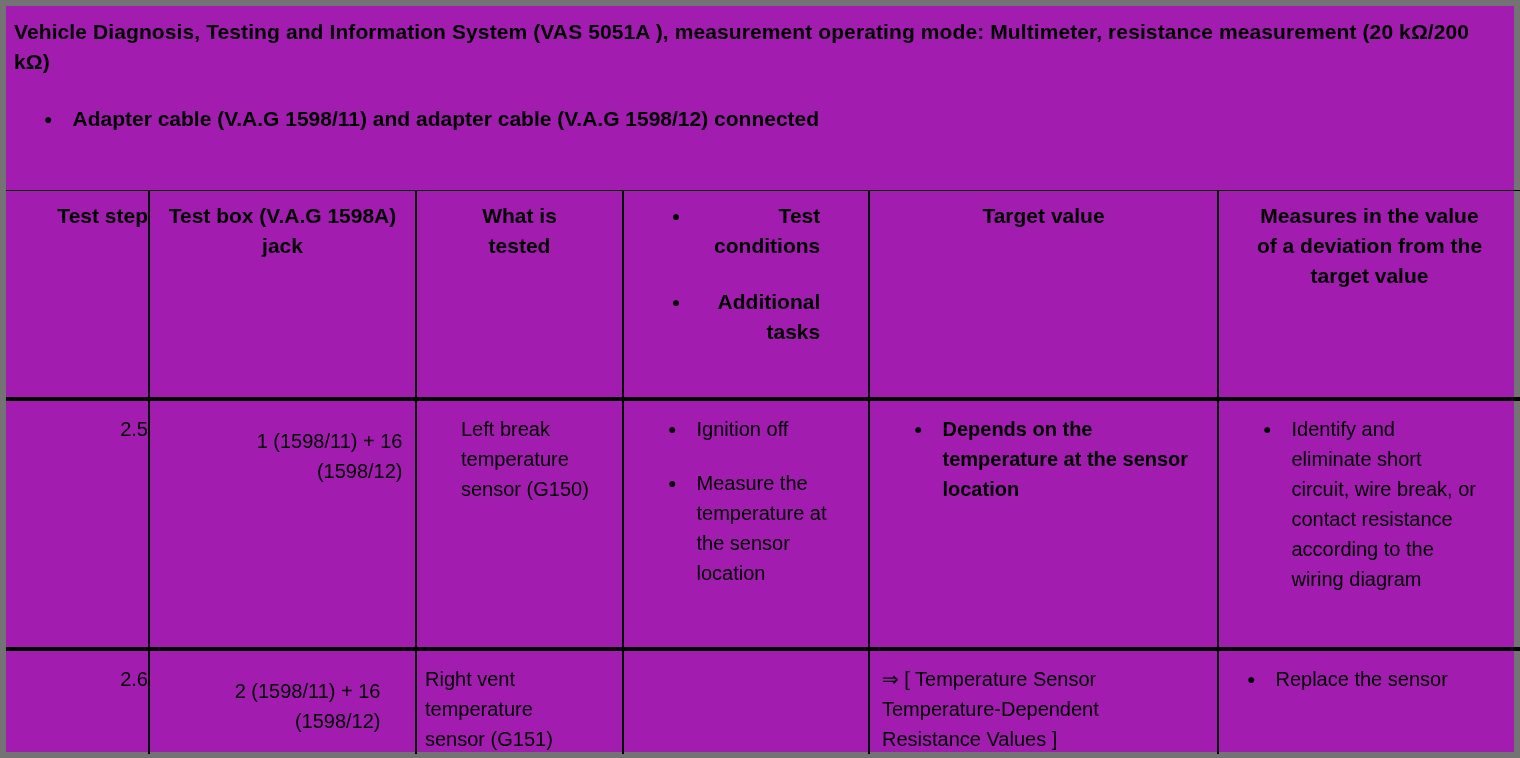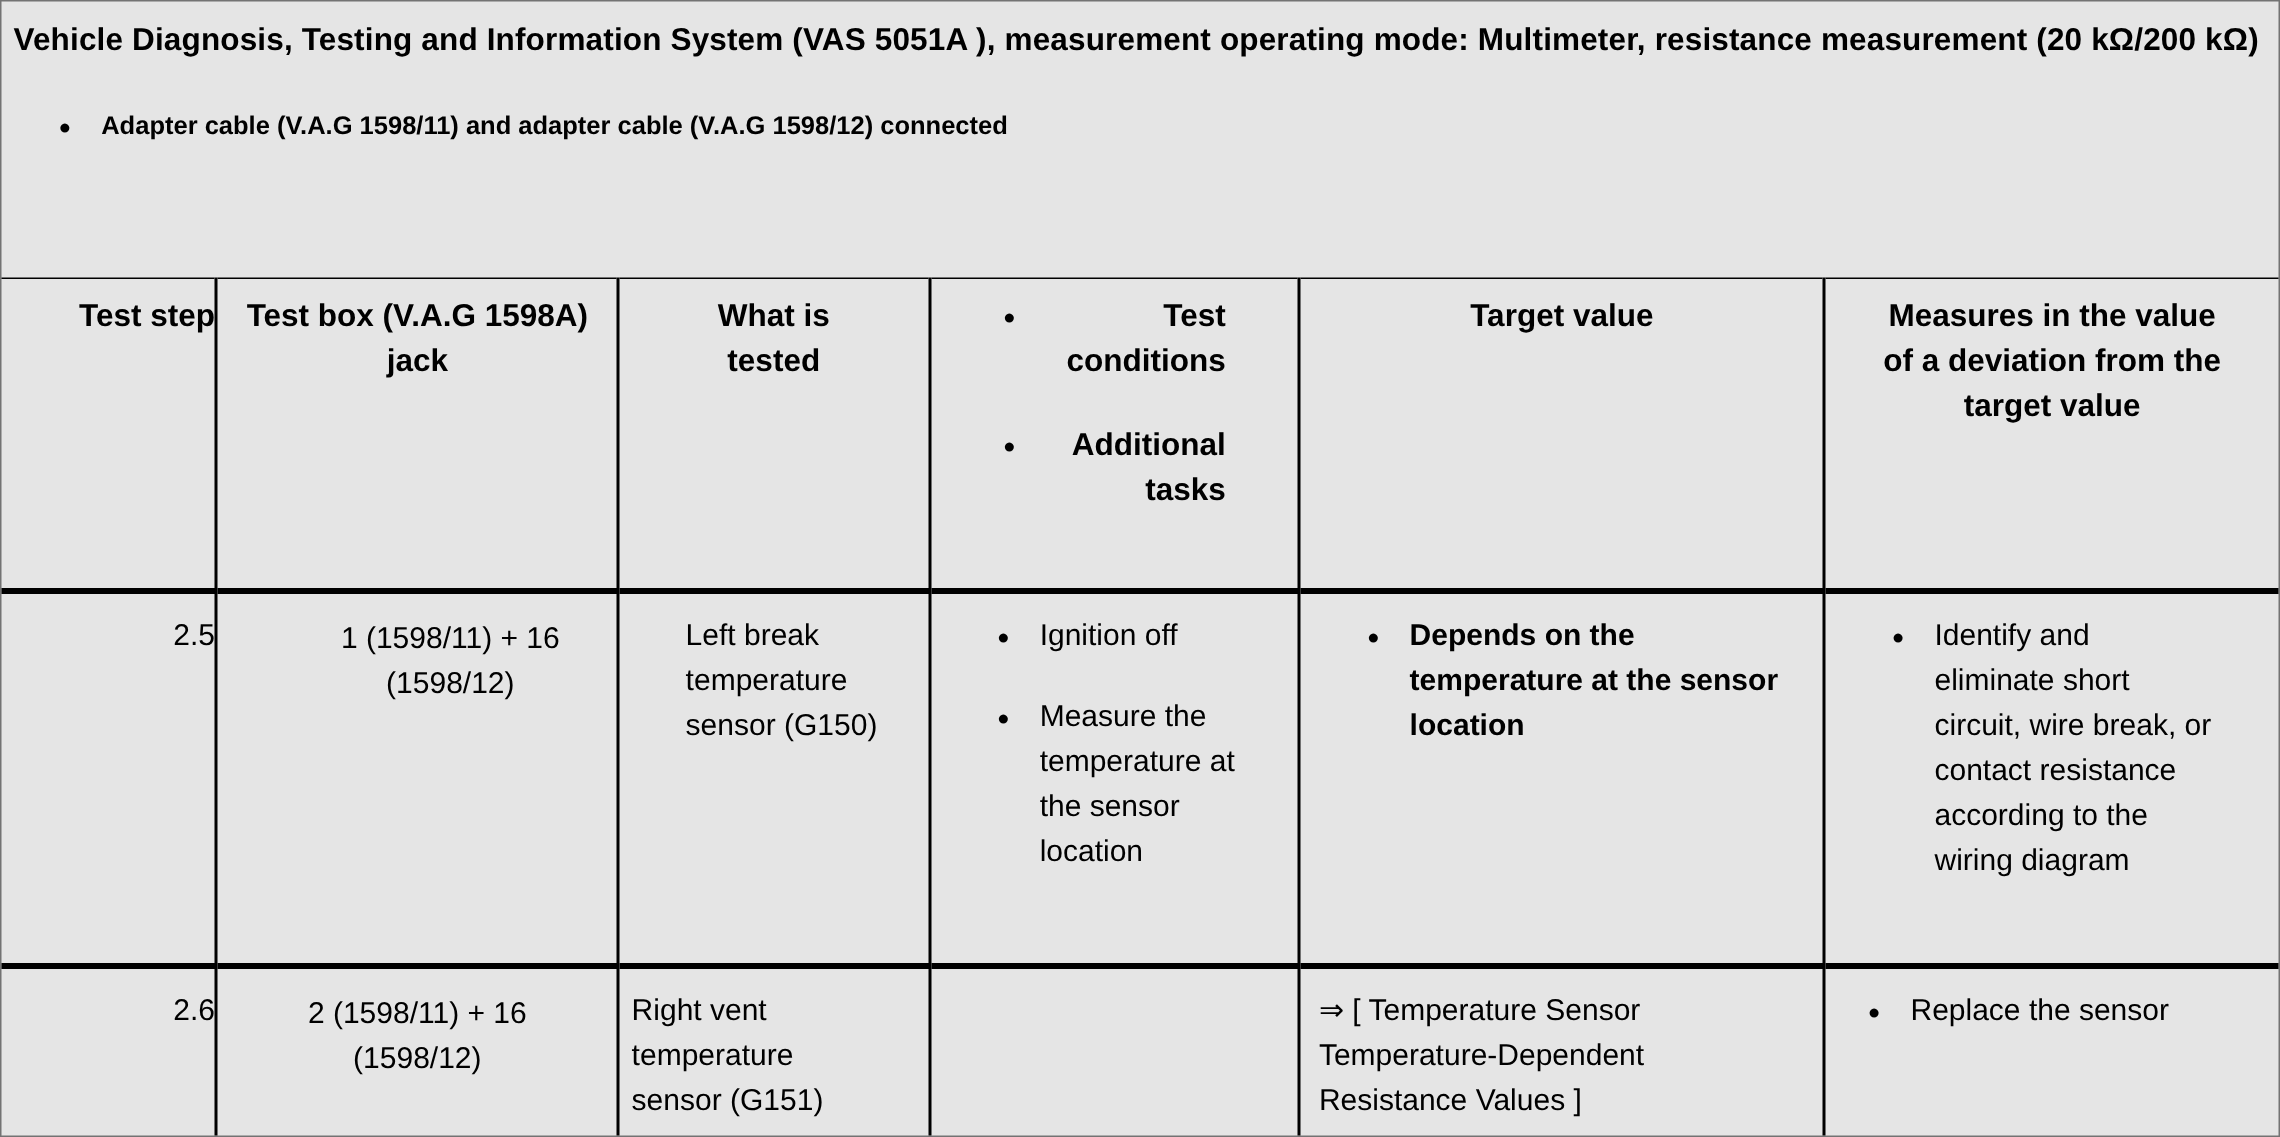--- a/index.html
+++ b/index.html
@@ -5,42 +5,42 @@
   * { margin: 0; padding: 0; box-sizing: border-box; }
   html, body { background: #ffffff; }
   body {
     width: 1520px; height: 758px;
     font-family: "Liberation Sans", sans-serif;
     color: #000;
     overflow: hidden;
   }
   .page {
     width: 1520px; height: 758px;
-    border: 1px solid #737373;
-    background: #e5e5e5;
+    border: 6px solid #737373;
+    background: #a21caf;
     display: flex;
     flex-direction: column;
   }
   
   .intro {
     height: 184px;
     flex: none;
     padding: 11px 10px 0 8px;
   }
   .intro-title {
     font-size: 21px;
     font-weight: bold;
     line-height: 30px;
     letter-spacing: 0.1px;
   }
   .intro-bullets { margin-top: 27px; margin-left: 30px; }
   .intro .bullet-item { margin-bottom: 10px; }
   .intro .bullet-text {
     font-weight: bold;
-    font-size: 17px;
+    font-size: 21px;
     line-height: 30px;
   }
   
   .bullet-item { display: flex; align-items: flex-start; }
   .bullet {
     font-size: 14px;
     line-height: 30px;
     flex: none;
     margin-right: 20px;
   }
@@ -74,21 +74,21 @@
   tbody td { padding-top: 13px; }
   
   .c-step  { text-align: right; }
   .c-jack  { text-align: center; }
   .hdr-box-inner  { max-width: 250px; margin: 0 auto; }
   .hdr-what-inner { max-width: 96px;  margin: 0 auto; }
   .hdr-meas-inner { max-width: 234px; margin: 0 auto; }
   .hdr-cond .bullet-item { justify-content: center; margin-bottom: 26px; }
   .hdr-cond .bullet { margin-right: 24px; }
   .hdr-cond .bullet-text { max-width: 116px; text-align: right; }
-  .jack-text { max-width: 196px; margin: 2px auto; text-align: center; }
+  .jack-text { max-width: 196px; margin: 12px auto; text-align: right; }
   .td-tested { padding-left: 8px; padding-right: 4px; }
   .tested-text { max-width: 158px; }
   .td-cond, .td-target, .td-meas { padding-left: 28px; padding-right: 6px; }
   .td-cond .bullet-item, .td-target .bullet-item, .td-meas .bullet-item { margin-bottom: 24px; }
   .td-cond  .bullet-text { max-width: 152px; }
   .td-target .bullet-text { max-width: 253px; font-weight: bold; }
   .td-meas  .bullet-text { max-width: 188px; }
   .td-target-ref { padding-left: 12px; padding-right: 8px; }
   .target-ref-text { max-width: 248px; line-height: 30px; }
 </style>

